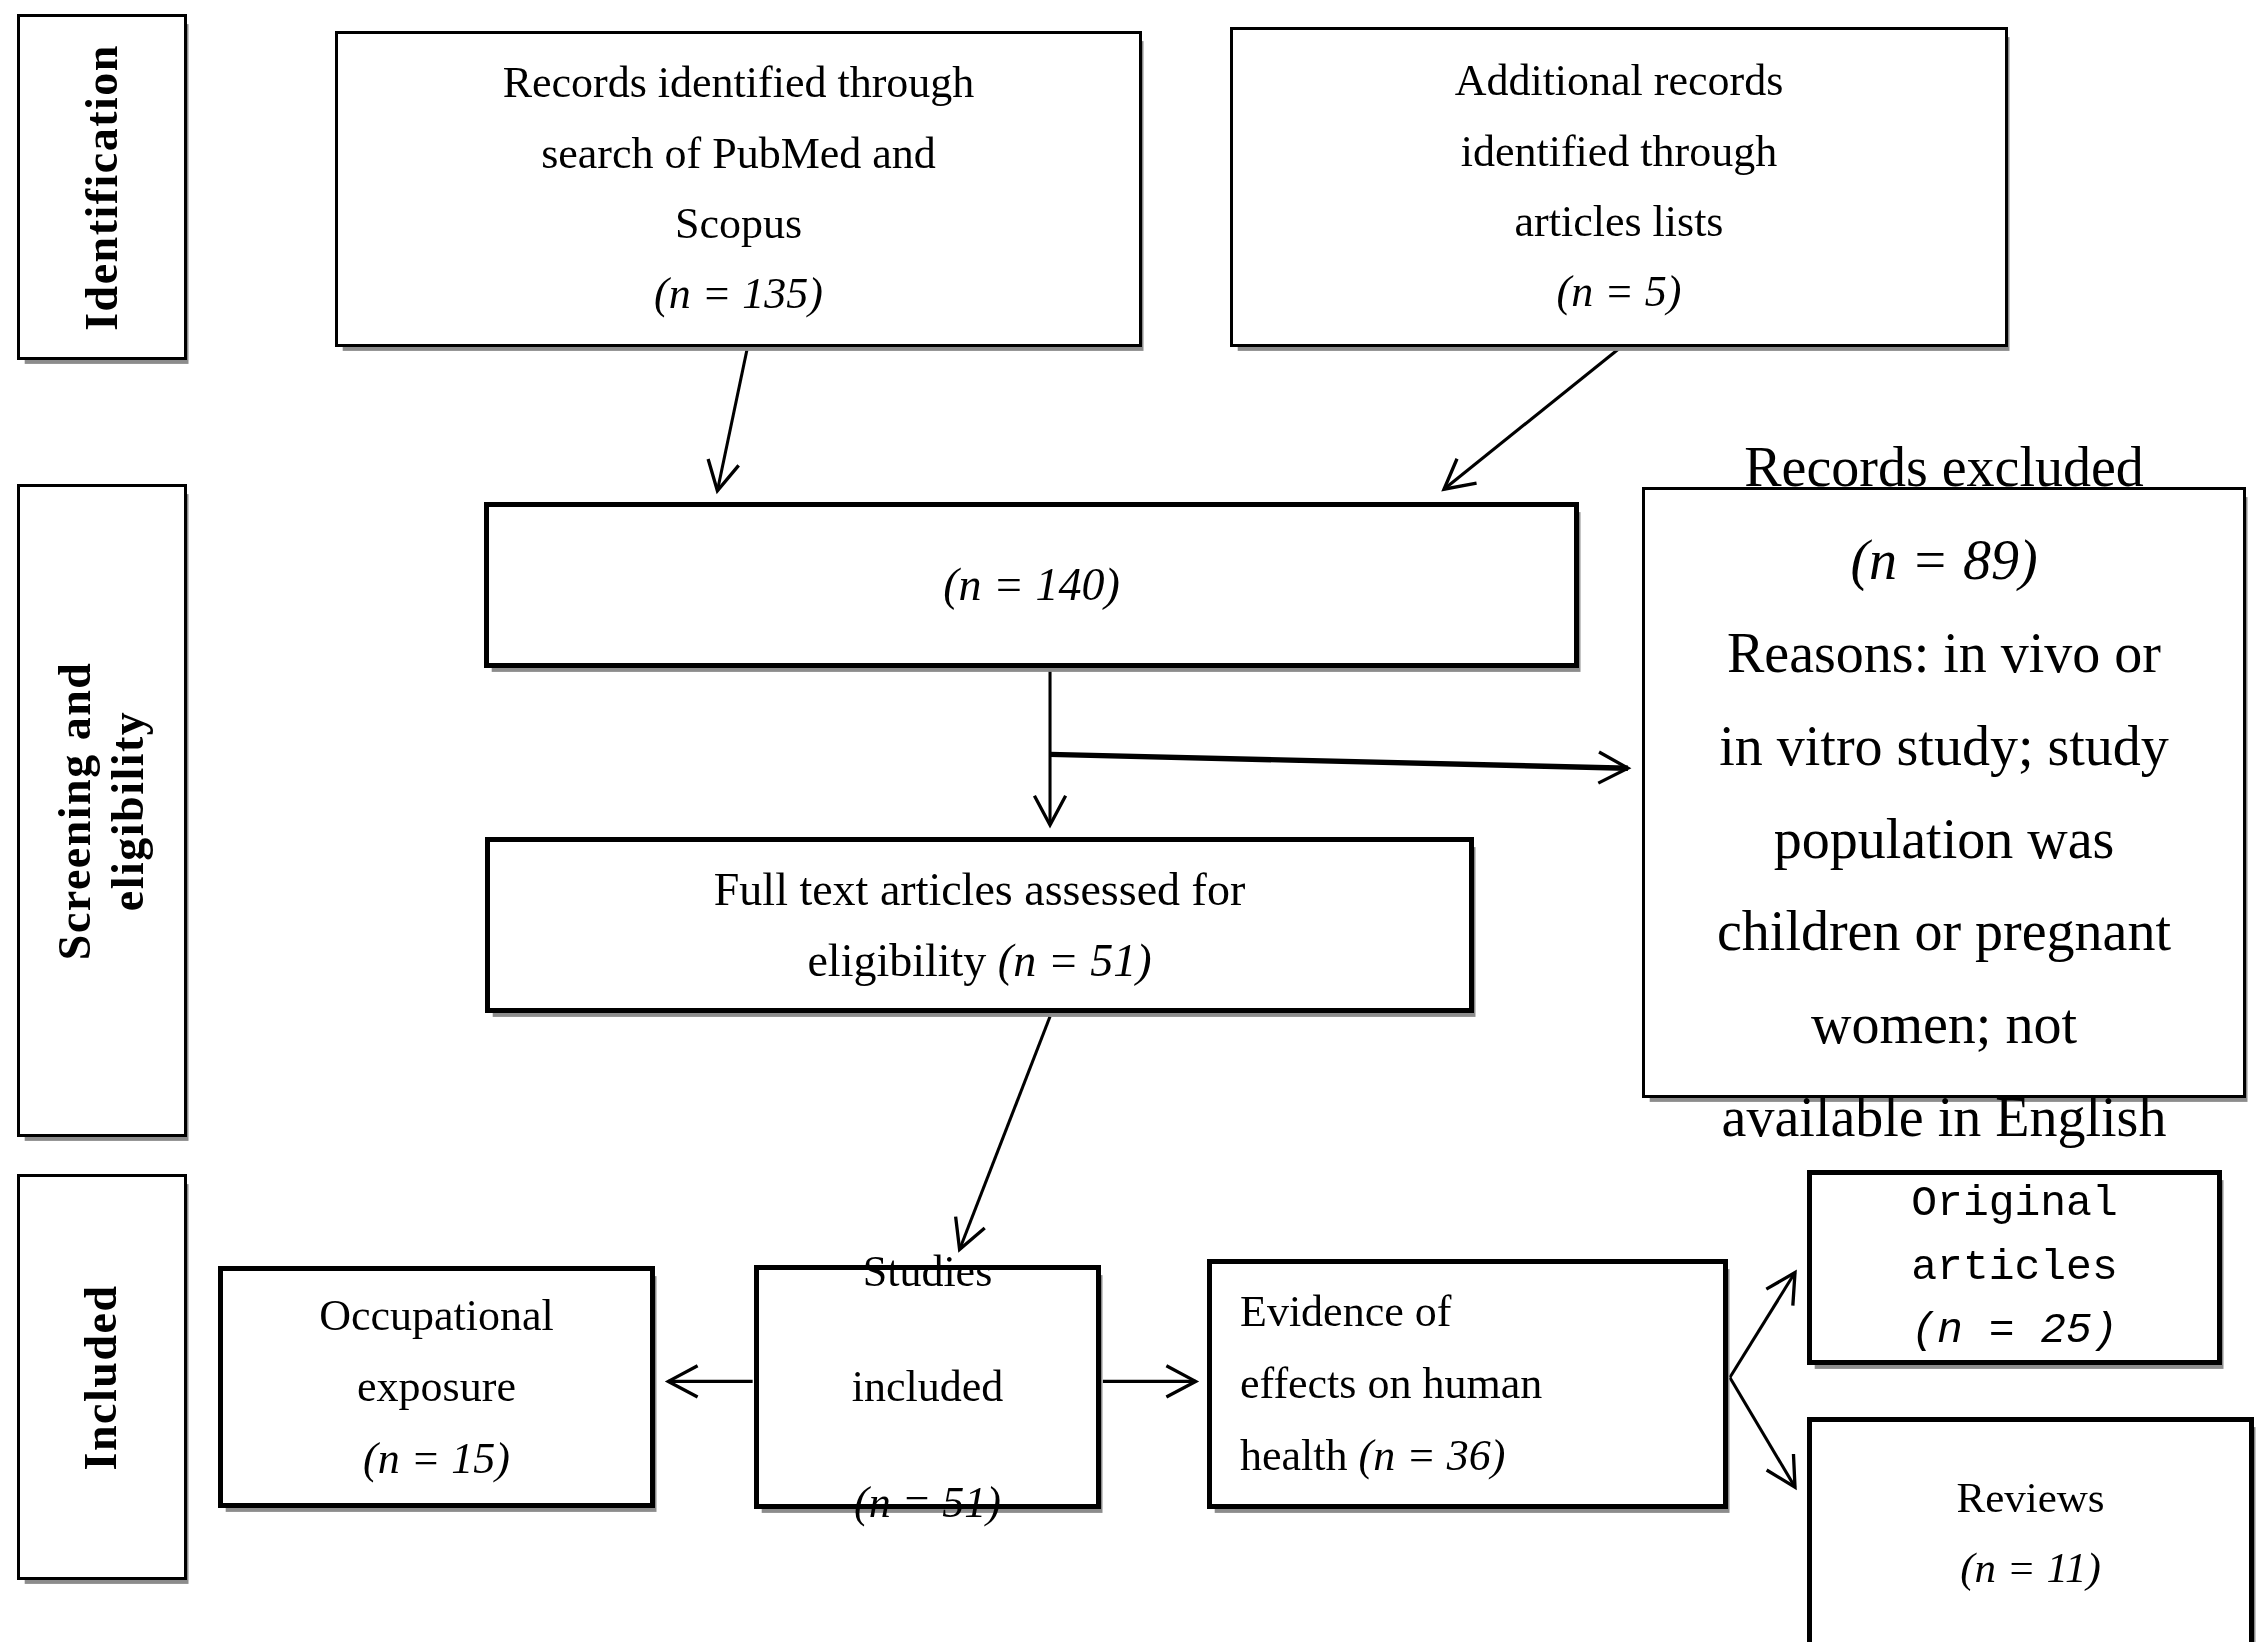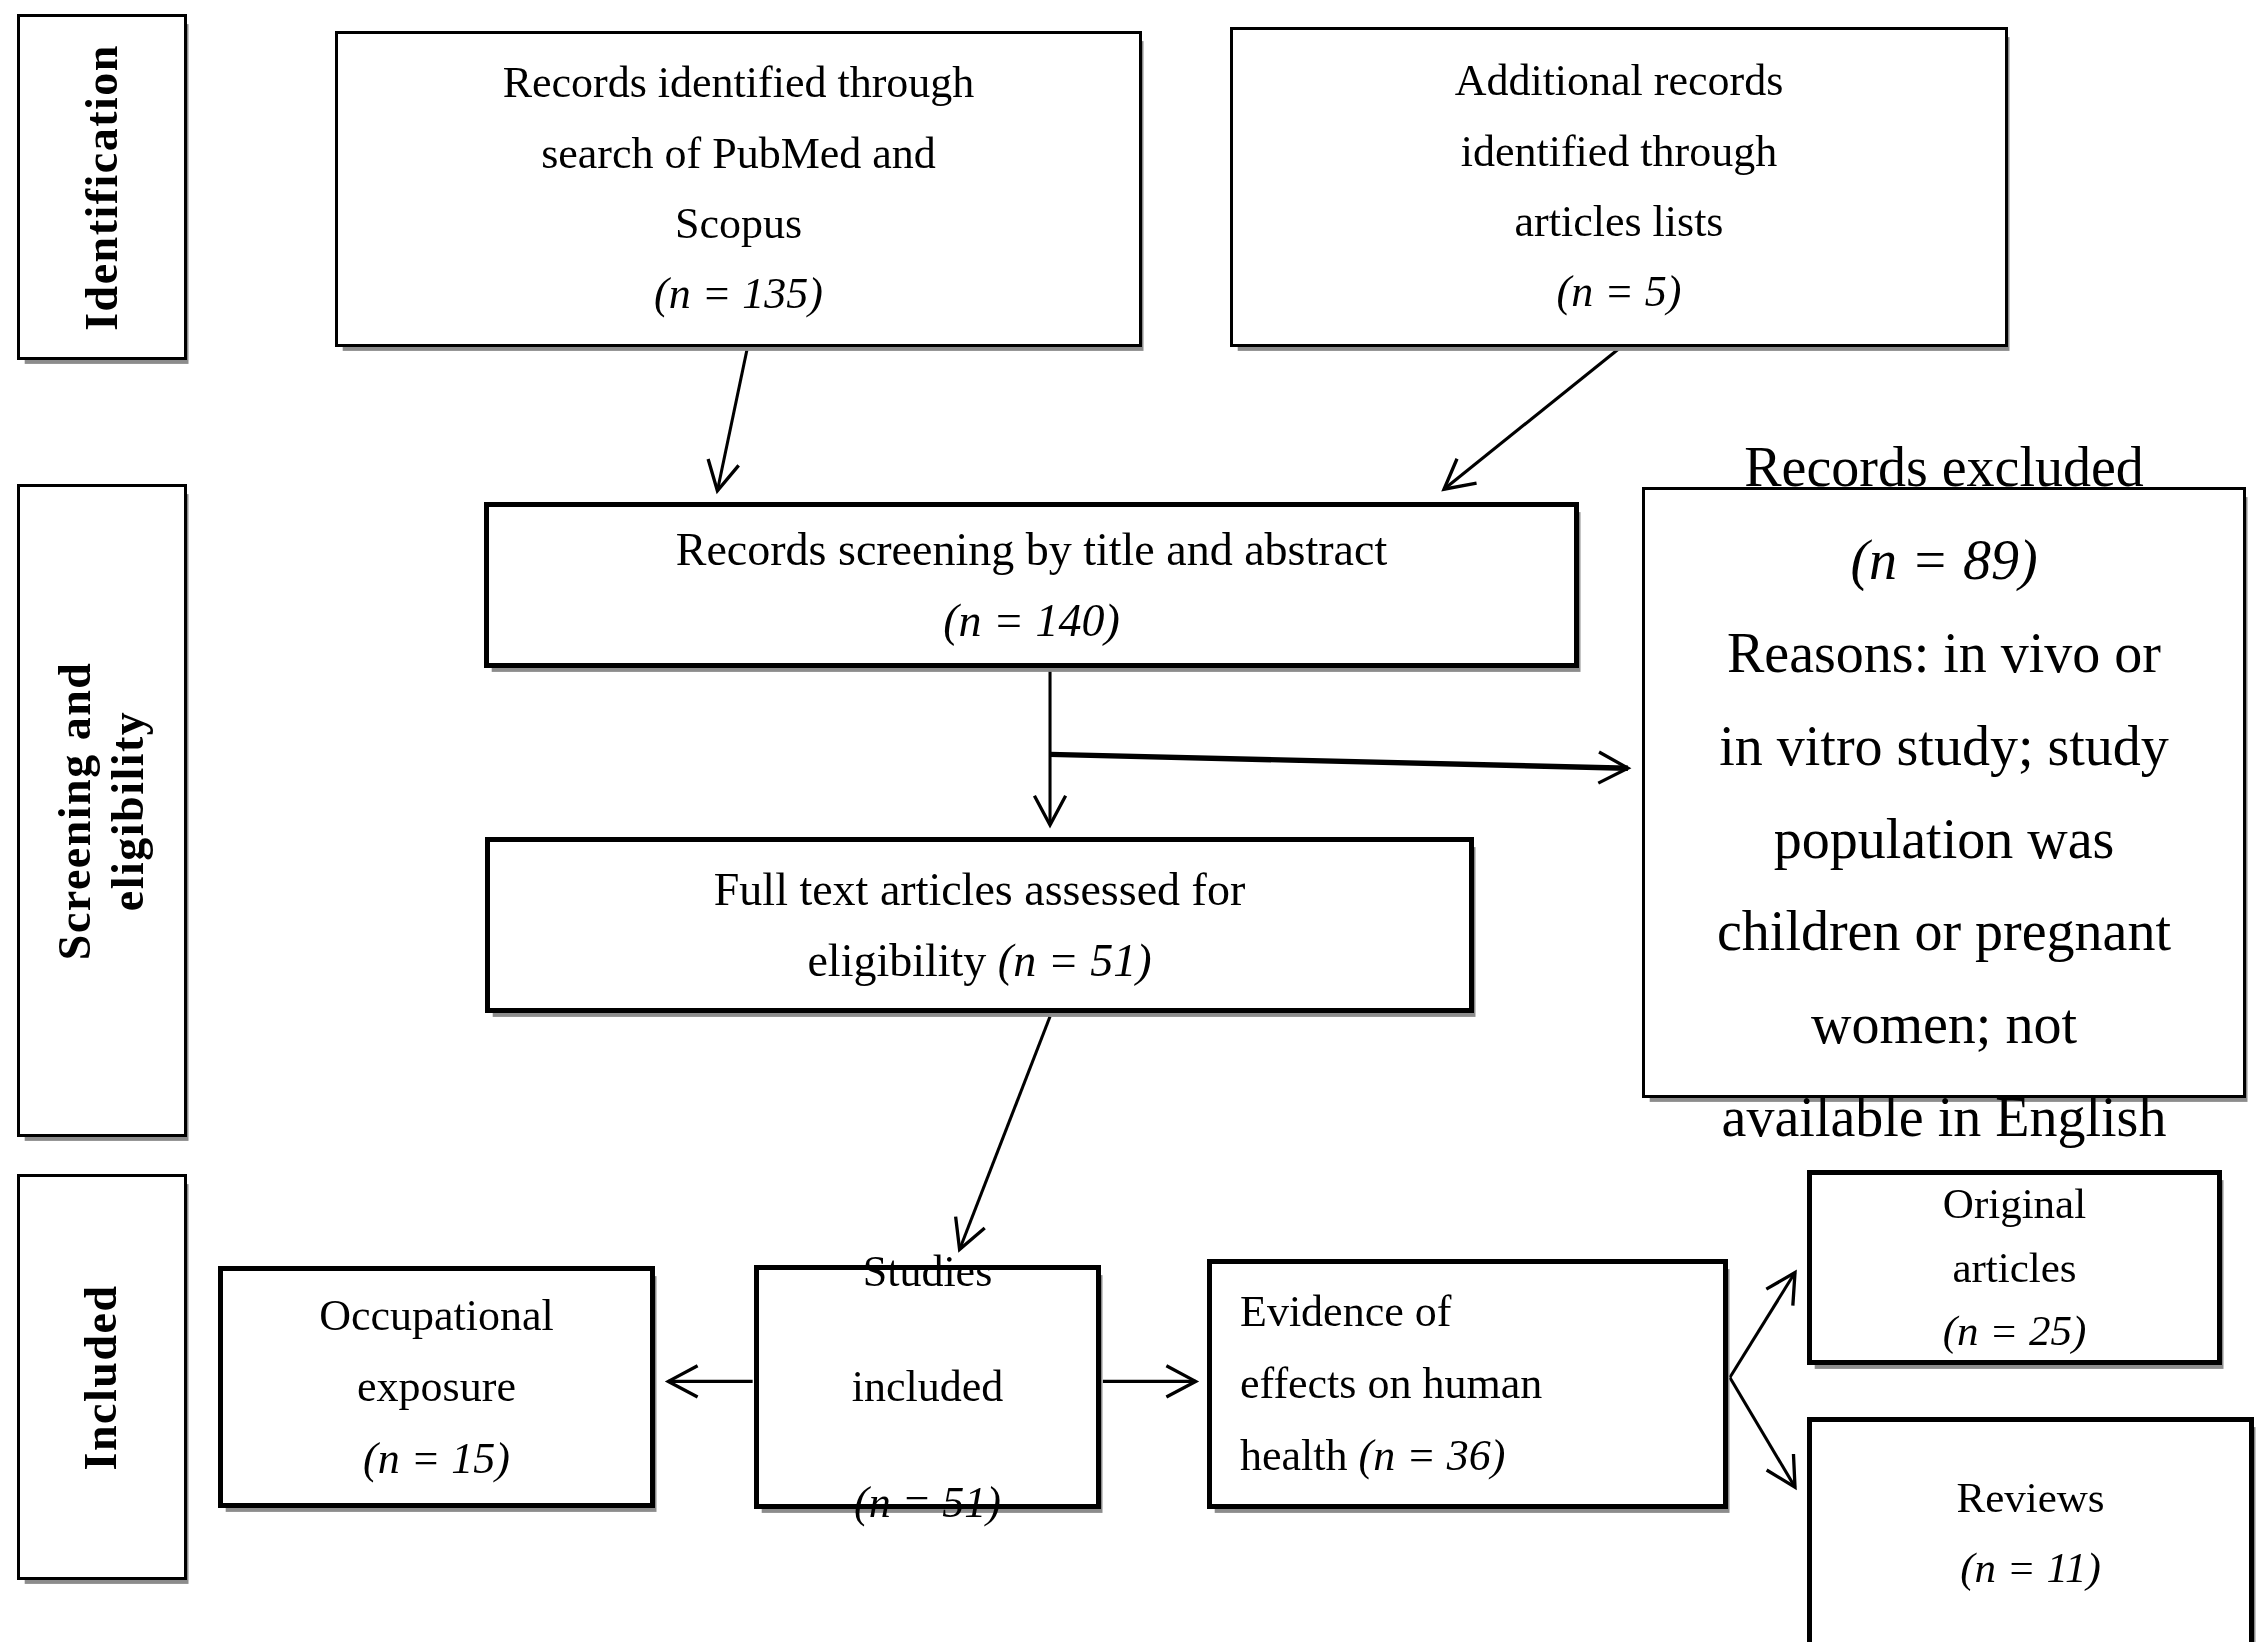--- a/index.html
+++ b/index.html
@@ -41,21 +41,21 @@
   
   #box-identified   { left: 335px;  top: 31px;   width: 807px; height: 316px; font-size: 44px; line-height: 1.60; }
   #box-additional   { left: 1230px; top: 27px;   width: 778px; height: 320px; font-size: 44px; line-height: 1.60; }
   #box-screening    { left: 484px;  top: 502px;  width: 1095px; height: 166px; font-size: 46px; line-height: 1.55; }
   #box-excluded     { left: 1642px; top: 487px;  width: 604px;  height: 611px; font-size: 56px; line-height: 1.66; }
   #box-fulltext     { left: 485px;  top: 837px; width: 989px; height: 176px; font-size: 46px; line-height: 1.55; }
   #box-occupational { left: 218px;  top: 1266px; width: 437px;  height: 242px; font-size: 44px; line-height: 1.62; }
   #box-studies      { left: 754px;  top: 1265px; width: 347px;  height: 244px; font-size: 44px; line-height: 1.62; gap: 44px; }
   #box-evidence     { left: 1207px; top: 1259px; width: 521px;  height: 250px; font-size: 44px; line-height: 1.64;
                       align-items: flex-start; text-align: left; padding-left: 28px; }
-  #box-original     { left: 1807px; top: 1170px; width: 415px;  height: 195px; font-size: 43px; line-height: 1.48; }
+  #box-original     { left: 1807px; top: 1170px; width: 415px;  height: 195px; font-size: 43px; line-height: 1.48; font-family: Liberation Mono, monospace; }
   #box-reviews      { left: 1807px; top: 1417px; width: 447px;  height: 231px; font-size: 43px; line-height: 1.62; }
   
   #stage-identification { left: 17px; top: 14px;   width: 170px; height: 346px; }
   #stage-screening      { left: 17px; top: 484px;  width: 170px; height: 653px; }
   #stage-included       { left: 17px; top: 1174px; width: 170px; height: 406px; }
   #arrow-layer {
     position: absolute;
     left: 0; top: 0;
     pointer-events: none;
   }
@@ -129,21 +129,20 @@
   </div>
 
   <div class="box thin" id="box-additional">
     <div class="line">Additional records</div>
     <div class="line">identified through</div>
     <div class="line">articles lists</div>
     <div class="line n-count">(n = 5)</div>
   </div>
 
   <div class="box thick" id="box-screening">
-    <div class="line">Records screening by title and abstract</div>
     <div class="line n-count">(n = 140)</div>
   </div>
 
   <div class="box thin" id="box-excluded">
     <div class="line">Records excluded</div>
     <div class="line n-count">(n = 89)</div>
     <div class="line">Reasons: in vivo or</div>
     <div class="line">in vitro study; study</div>
     <div class="line">population was</div>
     <div class="line">children or pregnant</div>

